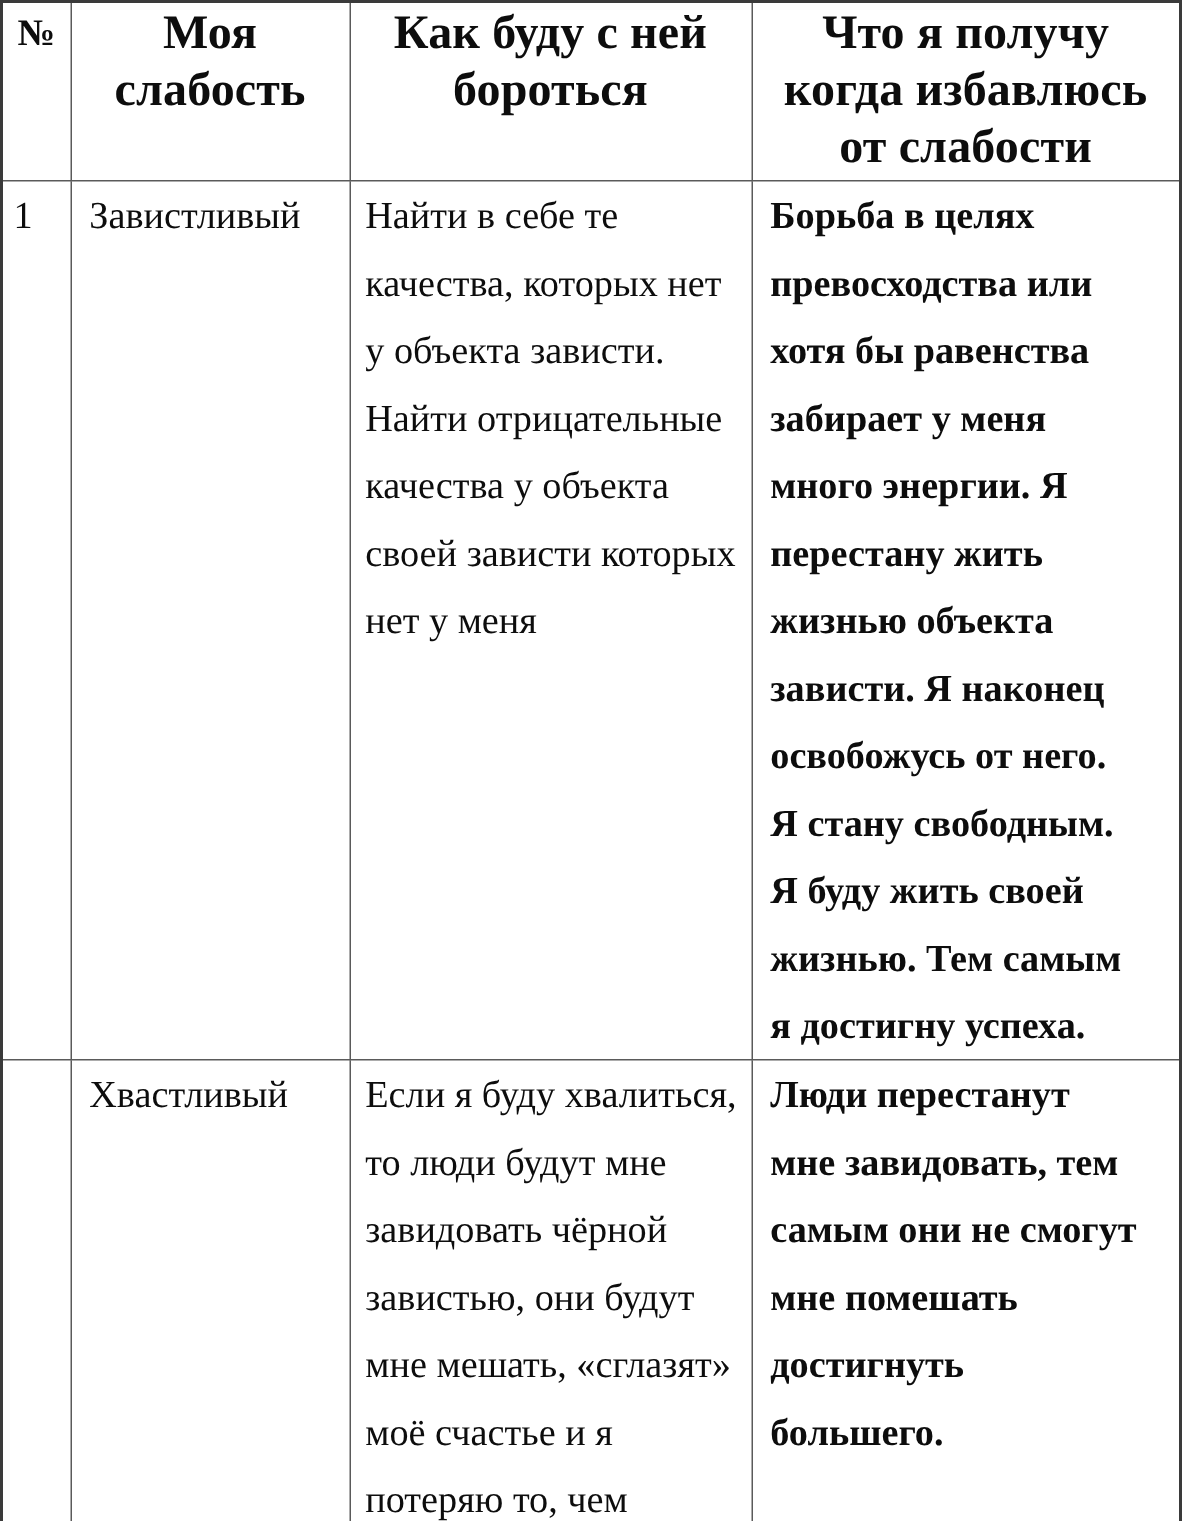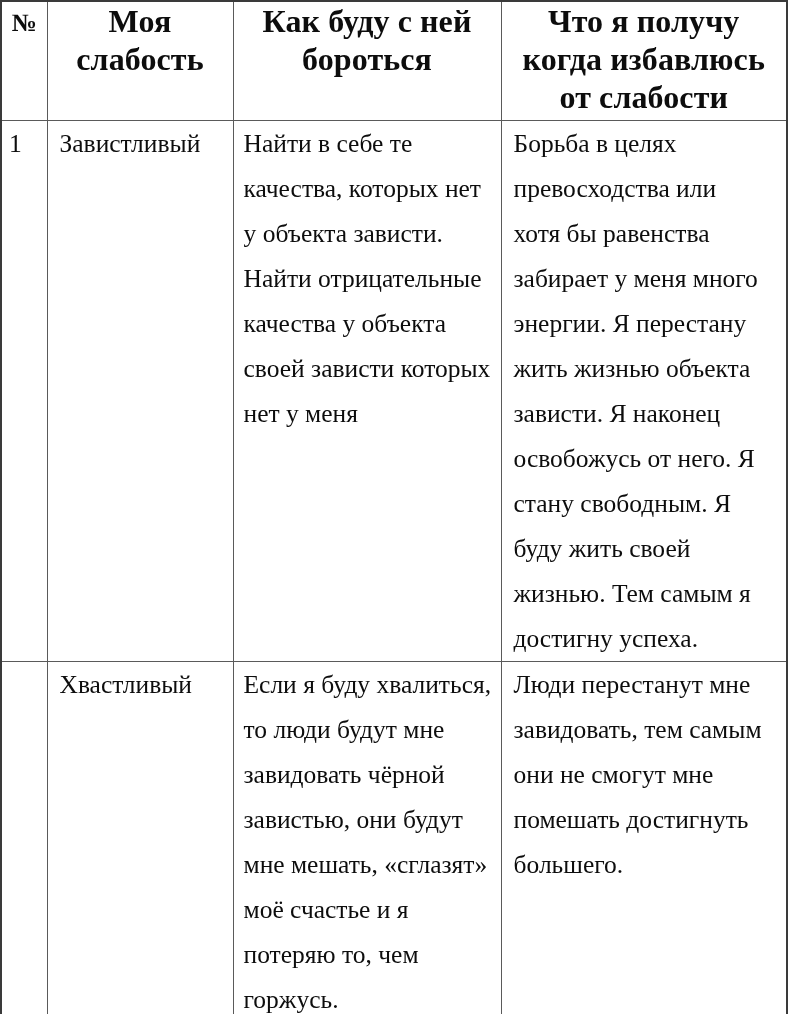--- a/index.html
+++ b/index.html
@@ -81,20 +81,21 @@
   tbody td.cell-weak {
     padding-left: 12px;
   }
   tbody td.cell-fight {
     padding-left: 10px;
     padding-right: 4px;
   }
   tbody td.cell-gain {
     padding-left: 12px;
     padding-right: 24px;
+    font-weight: bold;
   }
 
   tbody tr.row-1 td { height: 462px; }
   tbody tr.row-2 td { height: 318px; }
 </style>
 </head>
 <body>
 
 <div class="page">
 

